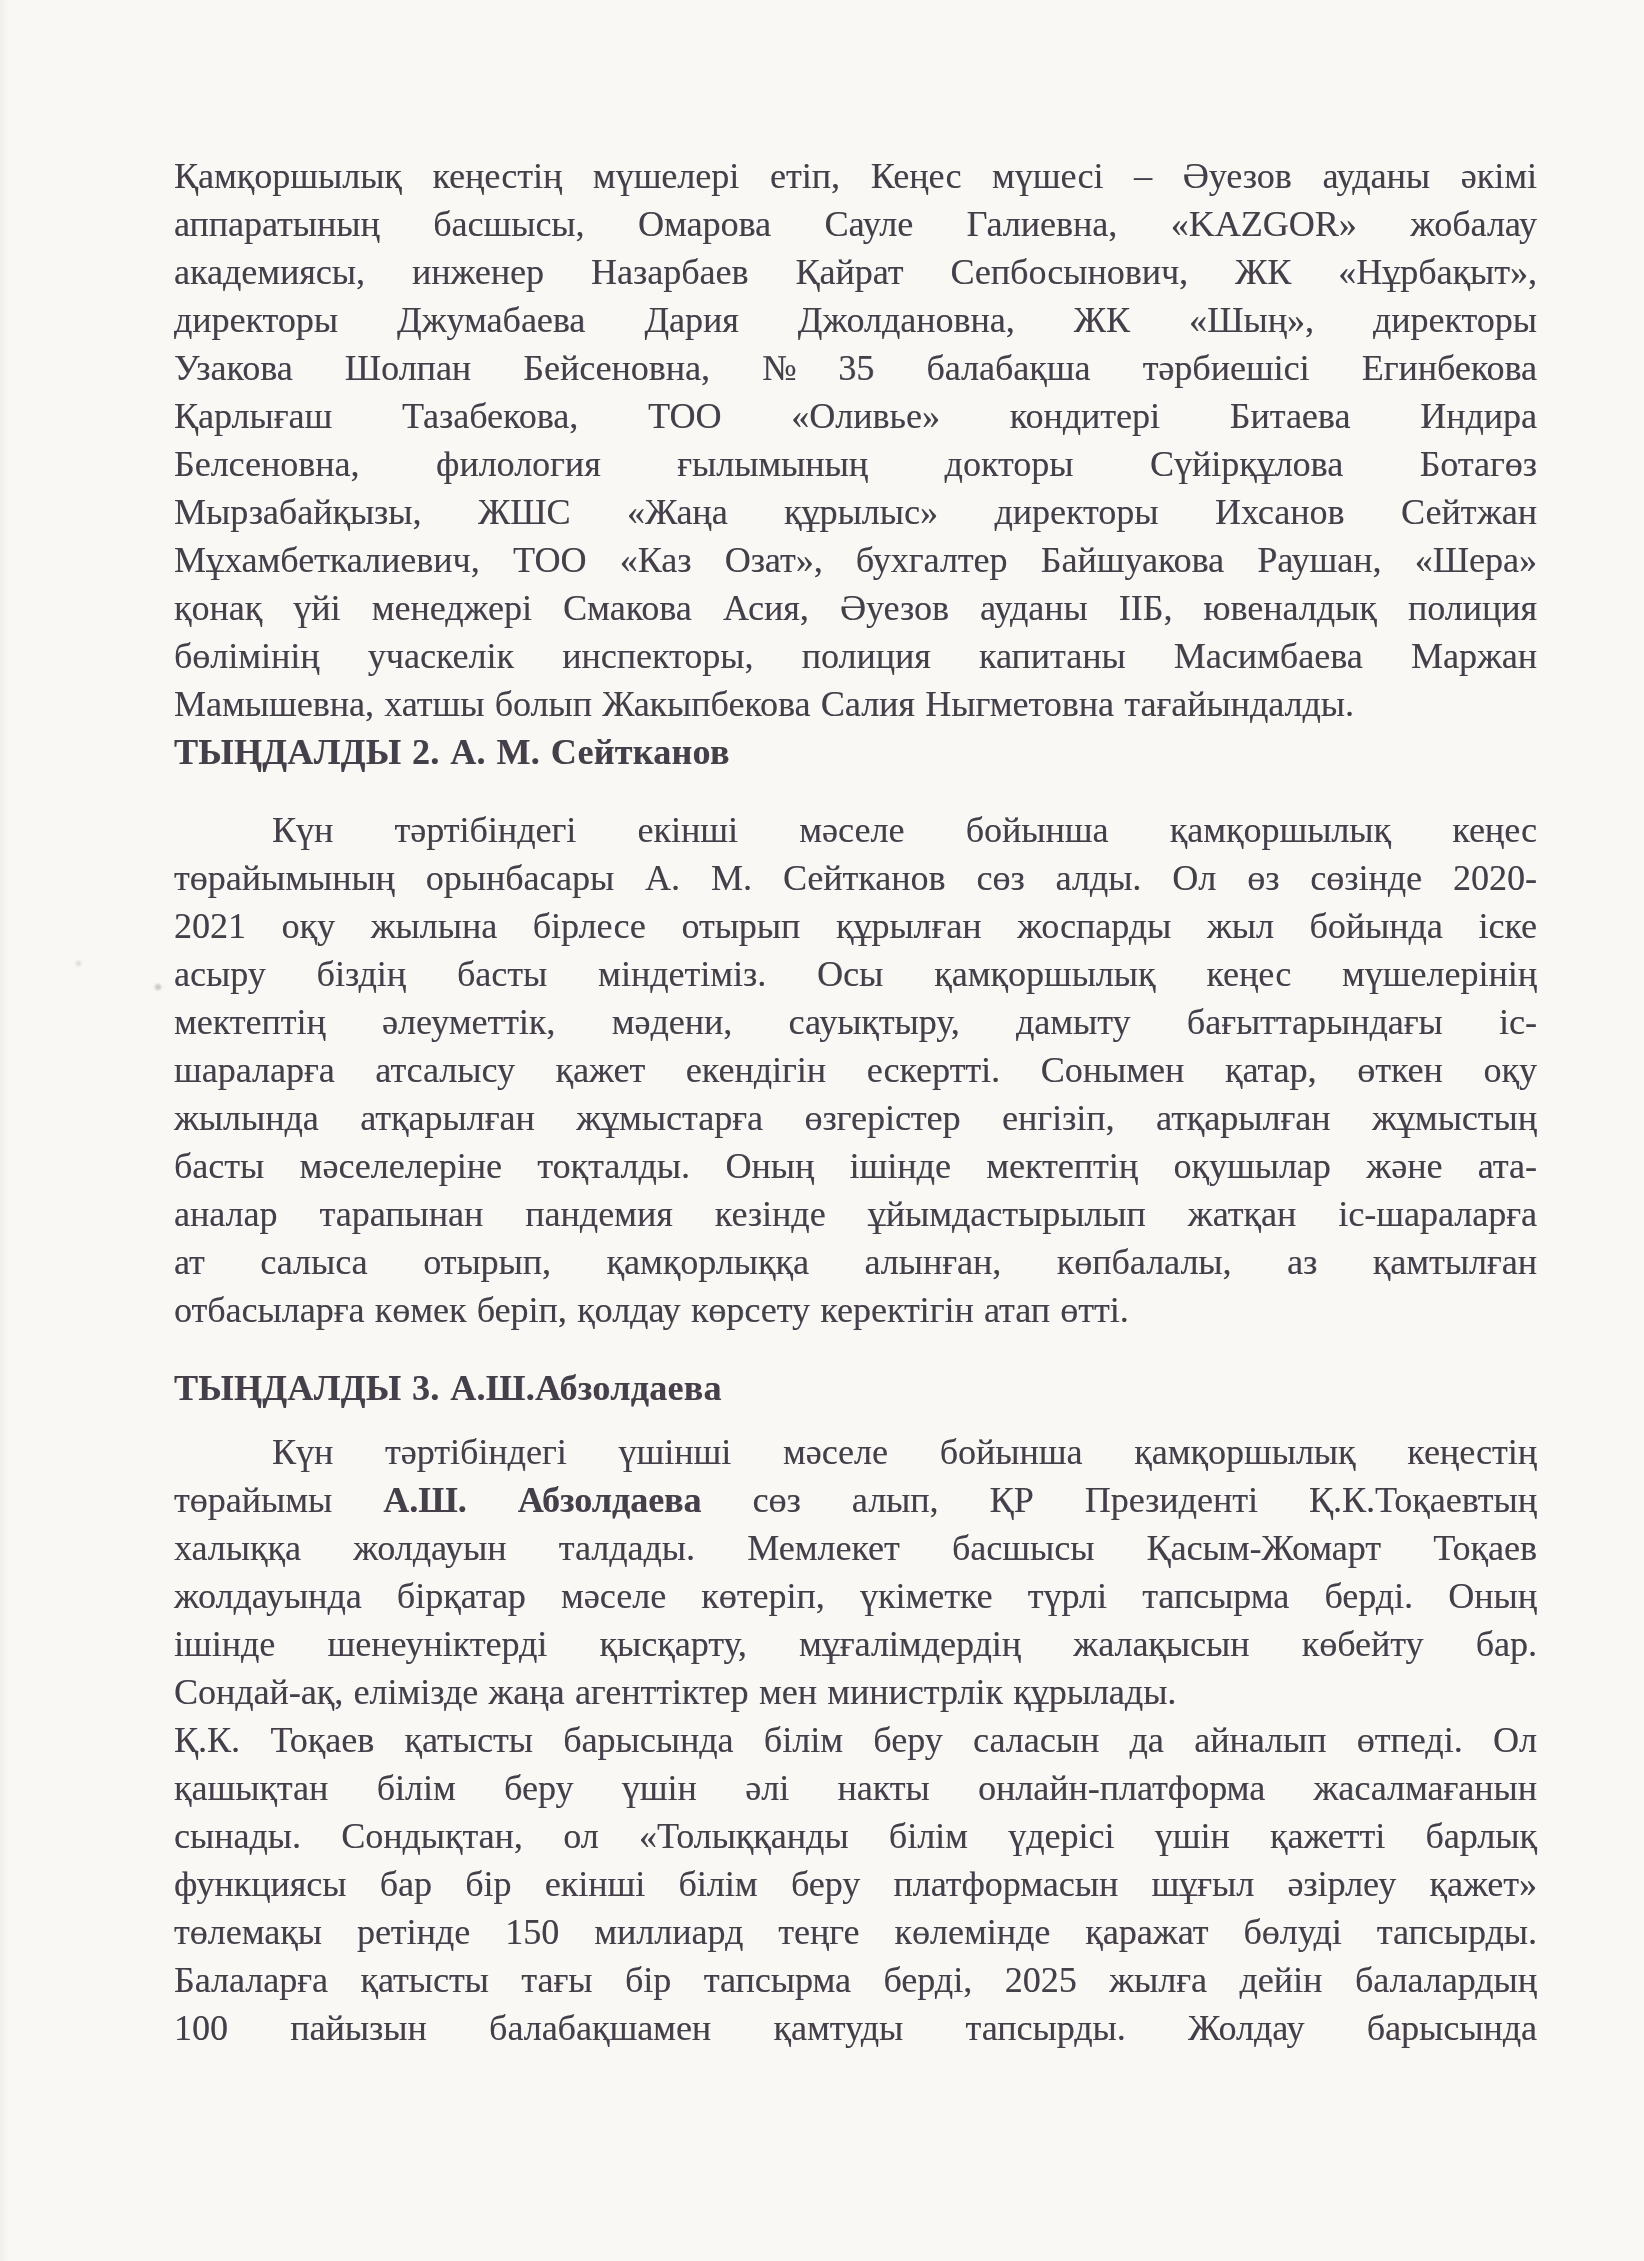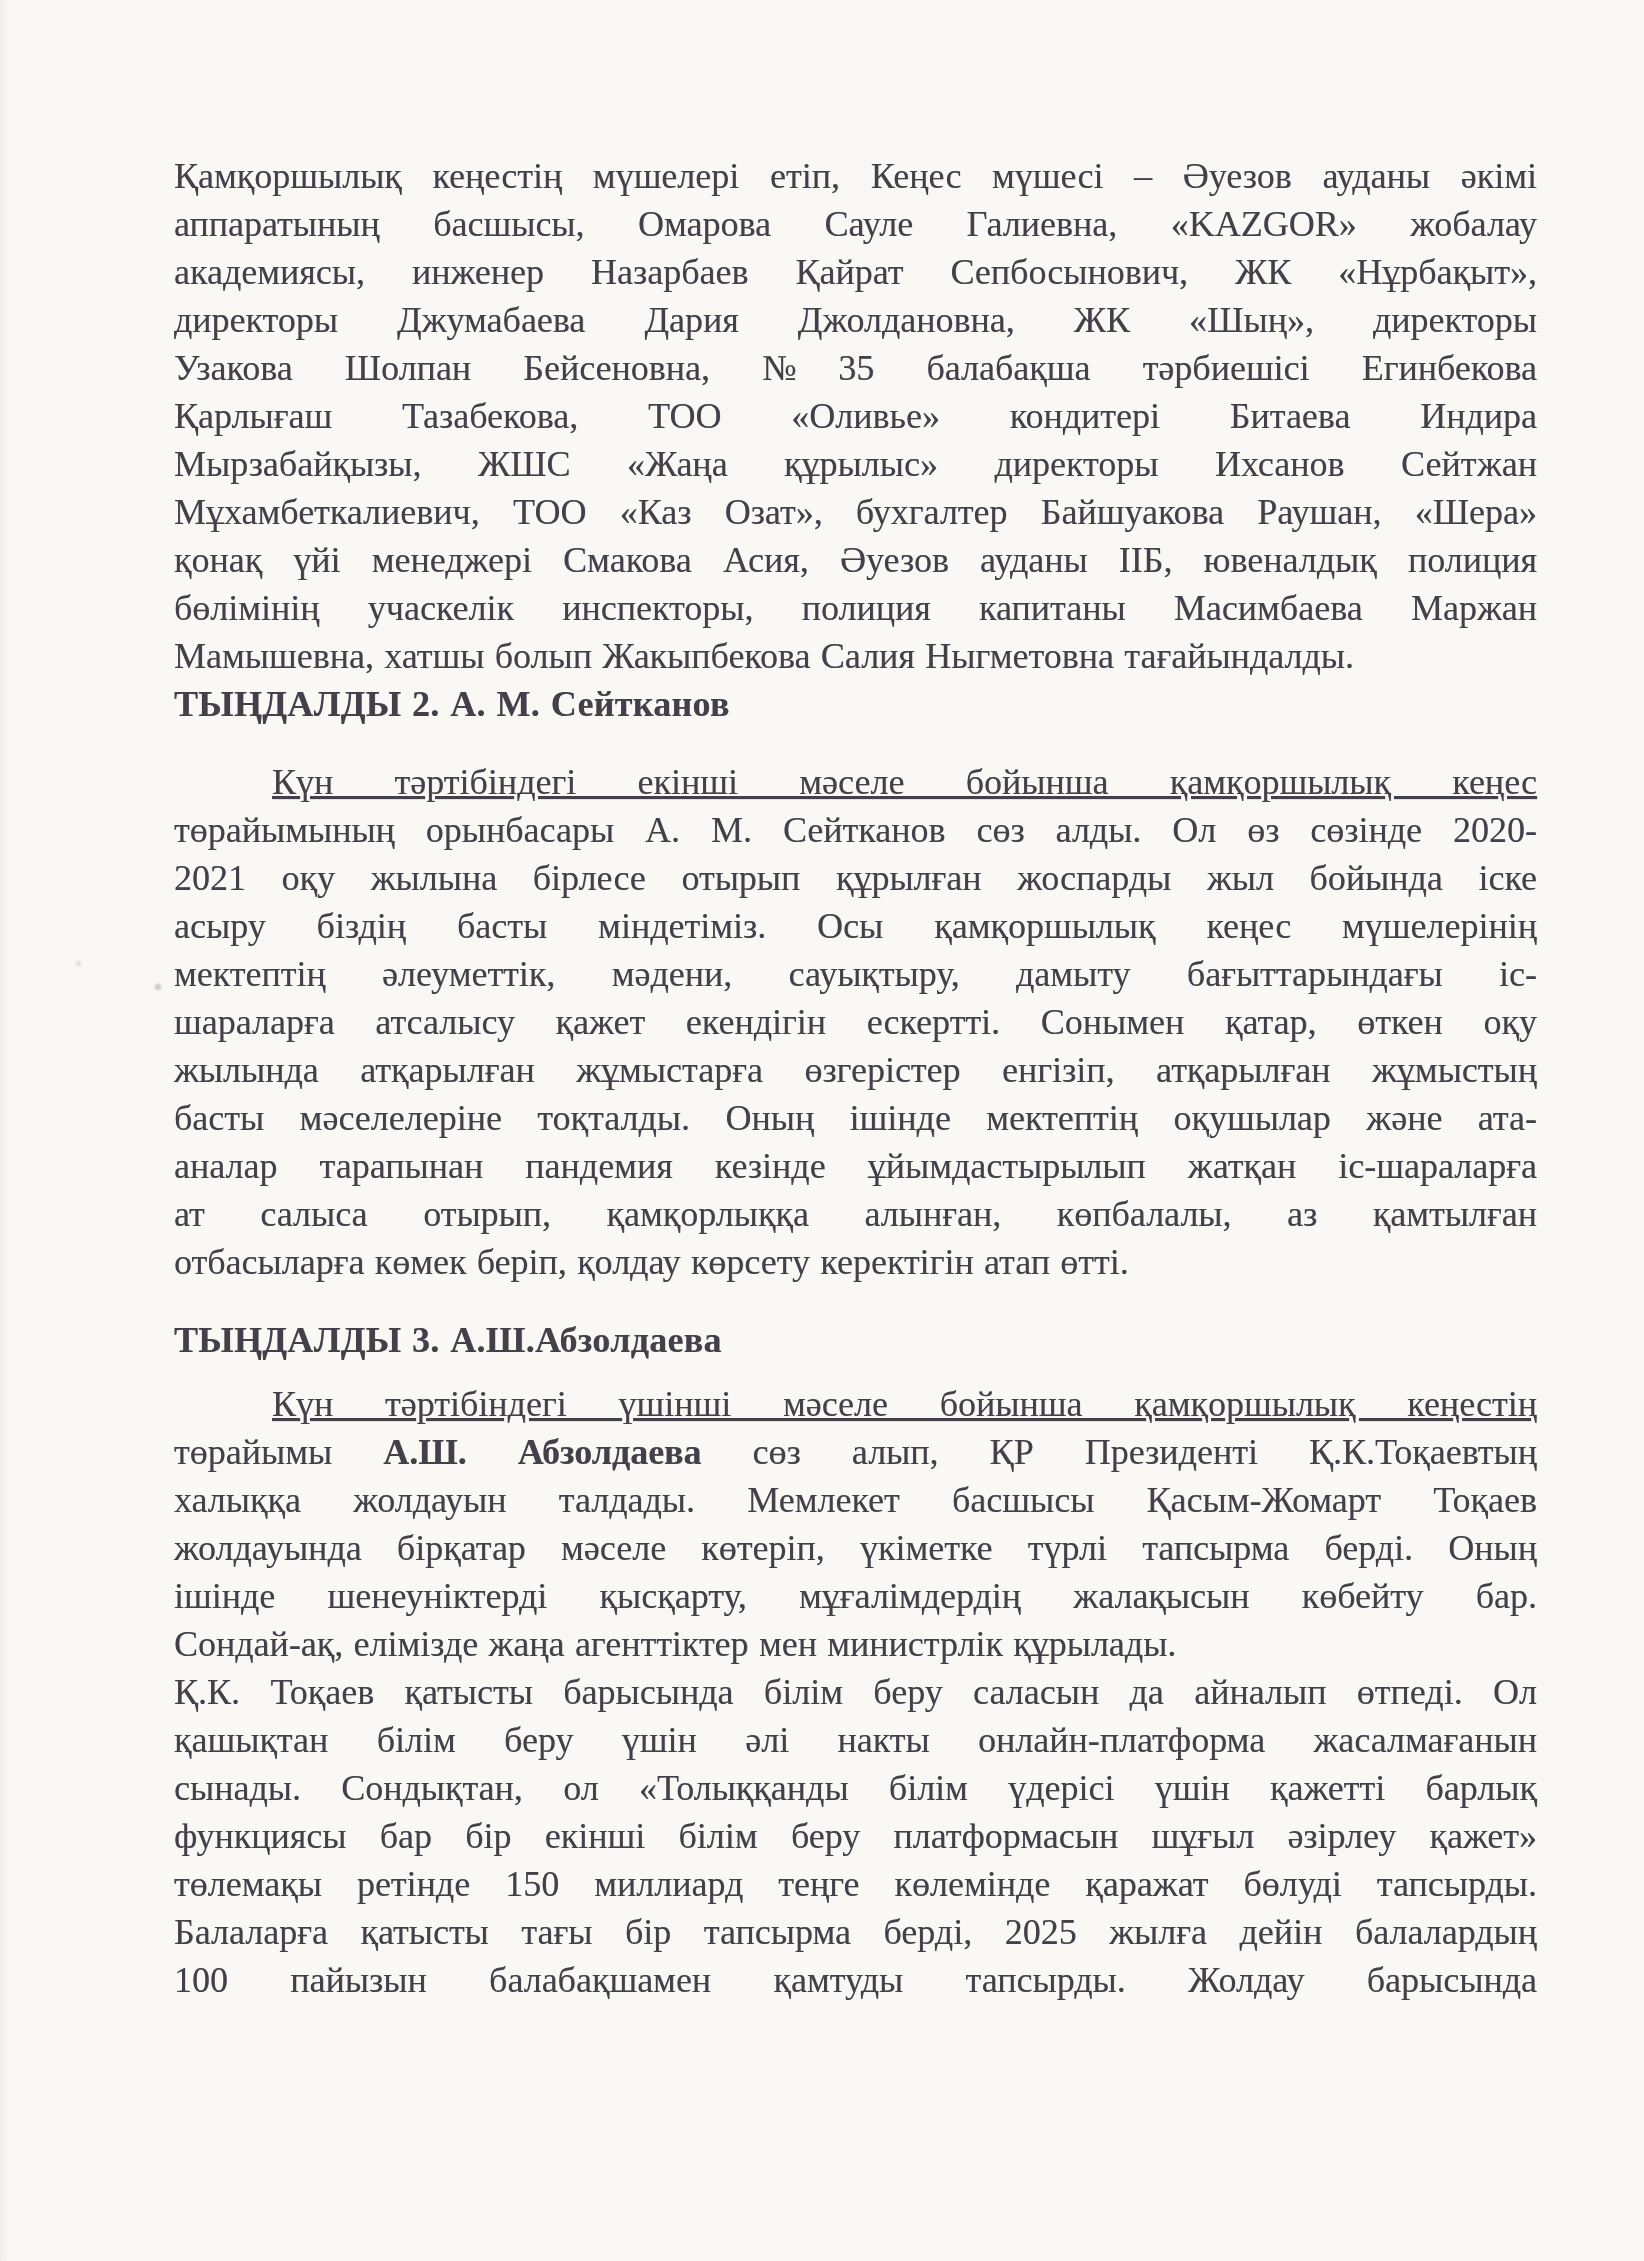--- a/index.html
+++ b/index.html
@@ -22,21 +22,21 @@
   .para{margin:0;}
   .para.space-before{margin-top:30px;}
   .para.space-after{margin-bottom:16px;}
   .para.heading{font-weight:bold;letter-spacing:0.3px;}
   .line{
     text-align:justify;
     text-align-last:justify;
     word-spacing:1.3px;
   }
   .line.no-stretch{text-align-last:left;}
-  .line.indent{text-indent:98px;text-decoration:underline;}
+  .line.indent{text-indent:98px;}
   
   .scan-edge-right{
     position:absolute;top:0;right:0;width:19.3px;height:100%;
     background:linear-gradient(to right,rgba(110,110,112,0) 0%,rgba(110,110,112,0.16) 100%);
   }
   .scan-edge-left{
     position:absolute;top:0;left:0;width:9px;height:100%;
     background:linear-gradient(to left,rgba(110,110,112,0) 0%,rgba(110,110,112,0.07) 100%);
   }
   .scan-smudge{
@@ -58,20 +58,21 @@
 
 <main class="page">
   <section class="text-block">
       <div class="para body">
         <div class="line">Қамқоршылық кеңестің мүшелері етіп, Кеңес мүшесі – Әуезов ауданы әкімі</div>
         <div class="line">аппаратының басшысы, Омарова Сауле Галиевна, «KAZGOR» жобалау</div>
         <div class="line">академиясы, инженер Назарбаев Қайрат Сепбосынович, ЖК «Нұрбақыт»,</div>
         <div class="line">директоры Джумабаева Дария Джолдановна,  ЖК «Шың», директоры</div>
         <div class="line">Узакова Шолпан Бейсеновна, №35 балабақша тәрбиешісі Егинбекова</div>
         <div class="line">Қарлығаш Тазабекова, ТОО «Оливье» кондитері  Битаева Индира</div>
+        <div class="line">Белсеновна, филология ғылымының докторы Сүйірқұлова Ботагөз</div>
         <div class="line">Мырзабайқызы, ЖШС «Жаңа құрылыс» директоры Ихсанов Сейтжан</div>
         <div class="line">Мұхамбеткалиевич, ТОО «Каз Озат», бухгалтер Байшуакова Раушан, «Шера»</div>
         <div class="line">қонақ үйі менеджері Смакова Асия, Әуезов ауданы ІІБ, ювеналдық полиция</div>
         <div class="line">бөлімінің учаскелік инспекторы, полиция капитаны Масимбаева Маржан</div>
         <div class="line no-stretch">Мамышевна, хатшы болып Жакыпбекова Салия Ныгметовна тағайындалды.</div>
       </div>
       <div class="para heading">
         <div class="line no-stretch">ТЫҢДАЛДЫ 2. А. М.  Сейтканов</div>
       </div>
       <div class="para body space-before">

